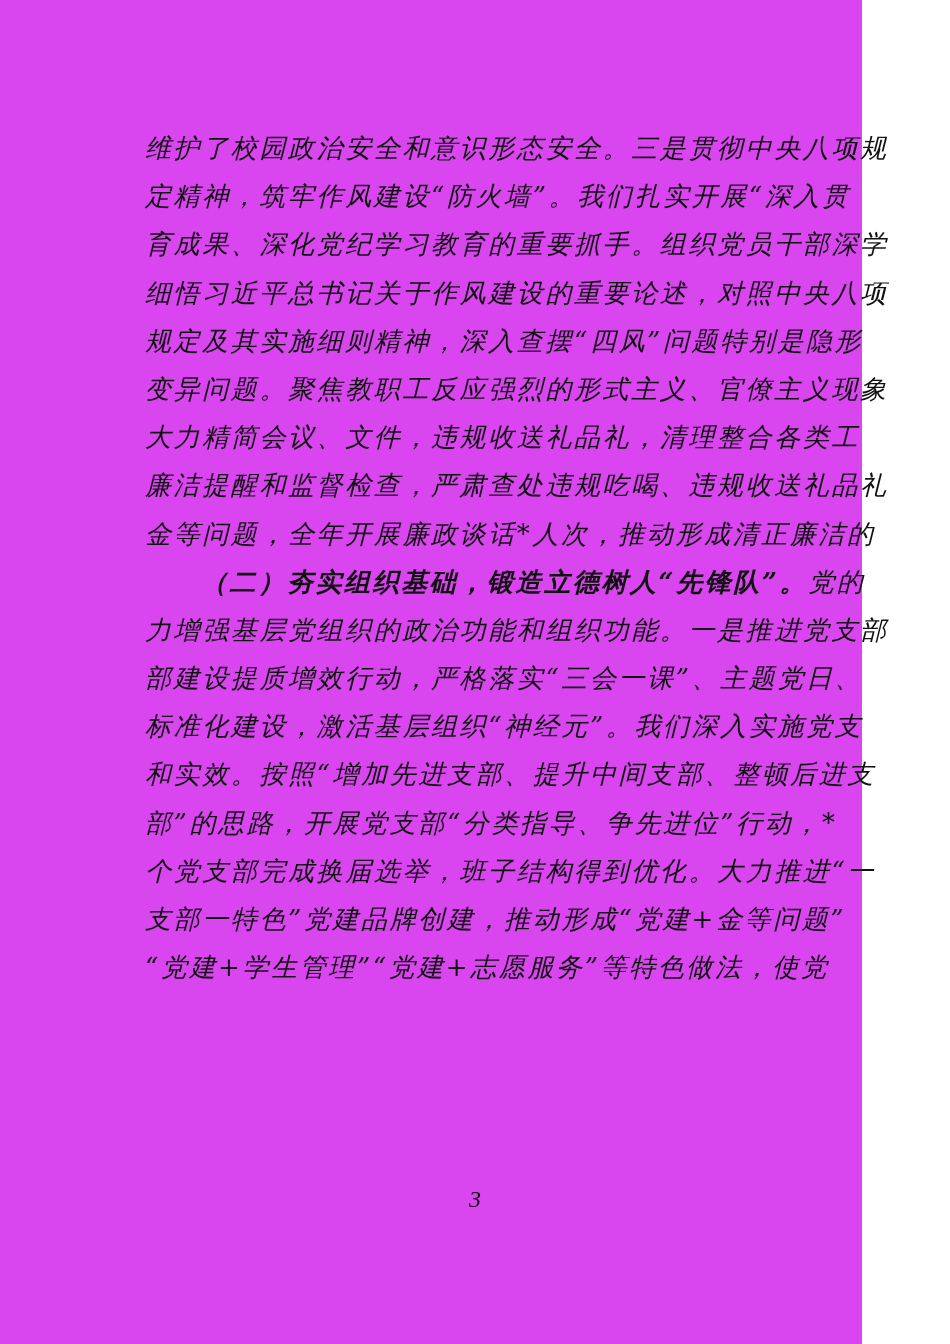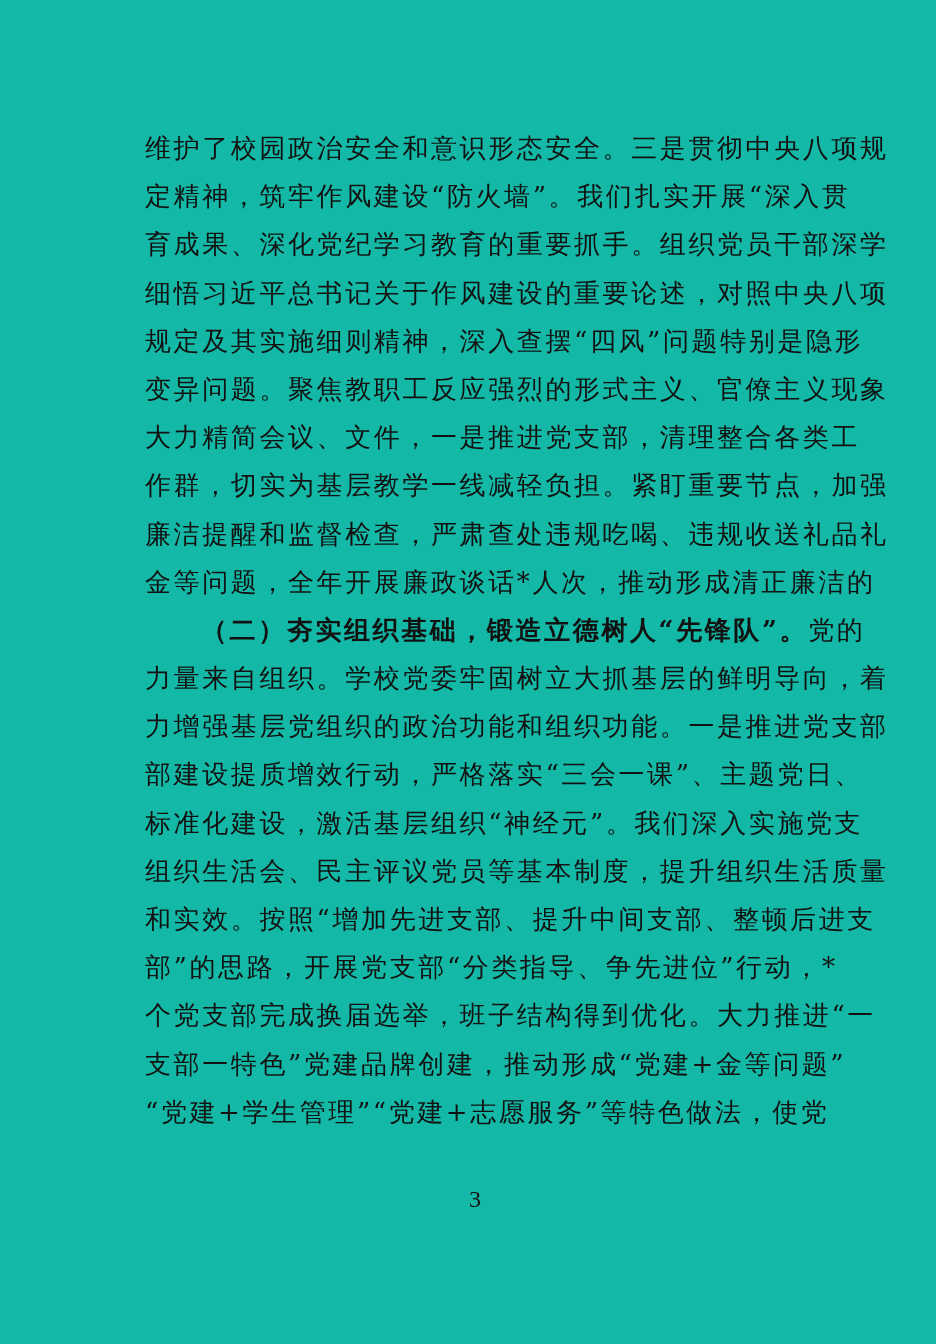--- a/index.html
+++ b/index.html
@@ -12,23 +12,24 @@
       height: 1344px;
       position: relative;
       overflow: hidden;
       font-family: "DejaVu Serif", "Liberation Serif", serif;
       color: #111111;
     }
     .page {
       position: absolute;
       left: 0;
       top: 0;
-      width: 936px;
+      width: 862px;
       height: 1344px;
-      background: #14b8a6;
+      background: #d946ef;
+      font-style: italic;
     }
     .body-text {
       position: absolute;
       left: 145px;
       top: 124px;
       width: 665px;
     }
     .line {
       height: 48.2px;
       line-height: 48.2px;
@@ -63,33 +64,30 @@
 
 <div class="page">
   <div class="body-text">
 
     <div class="line">维护了校园政治安全和意识形态安全。三是贯彻中央八项规</div>
     <div class="line">定精神，筑牢作风建设“防火墙”。我们扎实开展“深入贯</div>
     <div class="line">育成果、深化党纪学习教育的重要抓手。组织党员干部深学</div>
     <div class="line">细悟习近平总书记关于作风建设的重要论述，对照中央八项</div>
     <div class="line">规定及其实施细则精神，深入查摆“四风”问题特别是隐形</div>
     <div class="line">变异问题。聚焦教职工反应强烈的形式主义、官僚主义现象</div>
-    <div class="line">大力精简会议、文件，一是推进党支部，清理整合各类工</div>
-    <div class="line">作群，切实为基层教学一线减轻负担。紧盯重要节点，加强</div>
+    <div class="line">大力精简会议、文件，违规收送礼品礼，清理整合各类工</div>
     <div class="line">廉洁提醒和监督检查，严肃查处违规吃喝、违规收送礼品礼</div>
     <div class="line">金等问题，全年开展廉政谈话*人次，推动形成清正廉洁的</div>
 
     <div class="line indent">
       <span class="heading-lead">（二）夯实组织基础，锻造立德树人“先锋队”。</span><span>党的</span>
     </div>
-    <div class="line">力量来自组织。学校党委牢固树立大抓基层的鲜明导向，着</div>
     <div class="line">力增强基层党组织的政治功能和组织功能。一是推进党支部</div>
     <div class="line">部建设提质增效行动，严格落实“三会一课”、主题党日、</div>
     <div class="line">标准化建设，激活基层组织“神经元”。我们深入实施党支</div>
-    <div class="line">组织生活会、民主评议党员等基本制度，提升组织生活质量</div>
     <div class="line">和实效。按照“增加先进支部、提升中间支部、整顿后进支</div>
     <div class="line">部”的思路，开展党支部“分类指导、争先进位”行动，*</div>
     <div class="line">个党支部完成换届选举，班子结构得到优化。大力推进“一</div>
     <div class="line">支部一特色”党建品牌创建，推动形成“党建+金等问题”</div>
     <div class="line">“党建+学生管理”“党建+志愿服务”等特色做法，使党</div>
   </div>
 
   <div class="page-number">3</div>
 </div>
 

